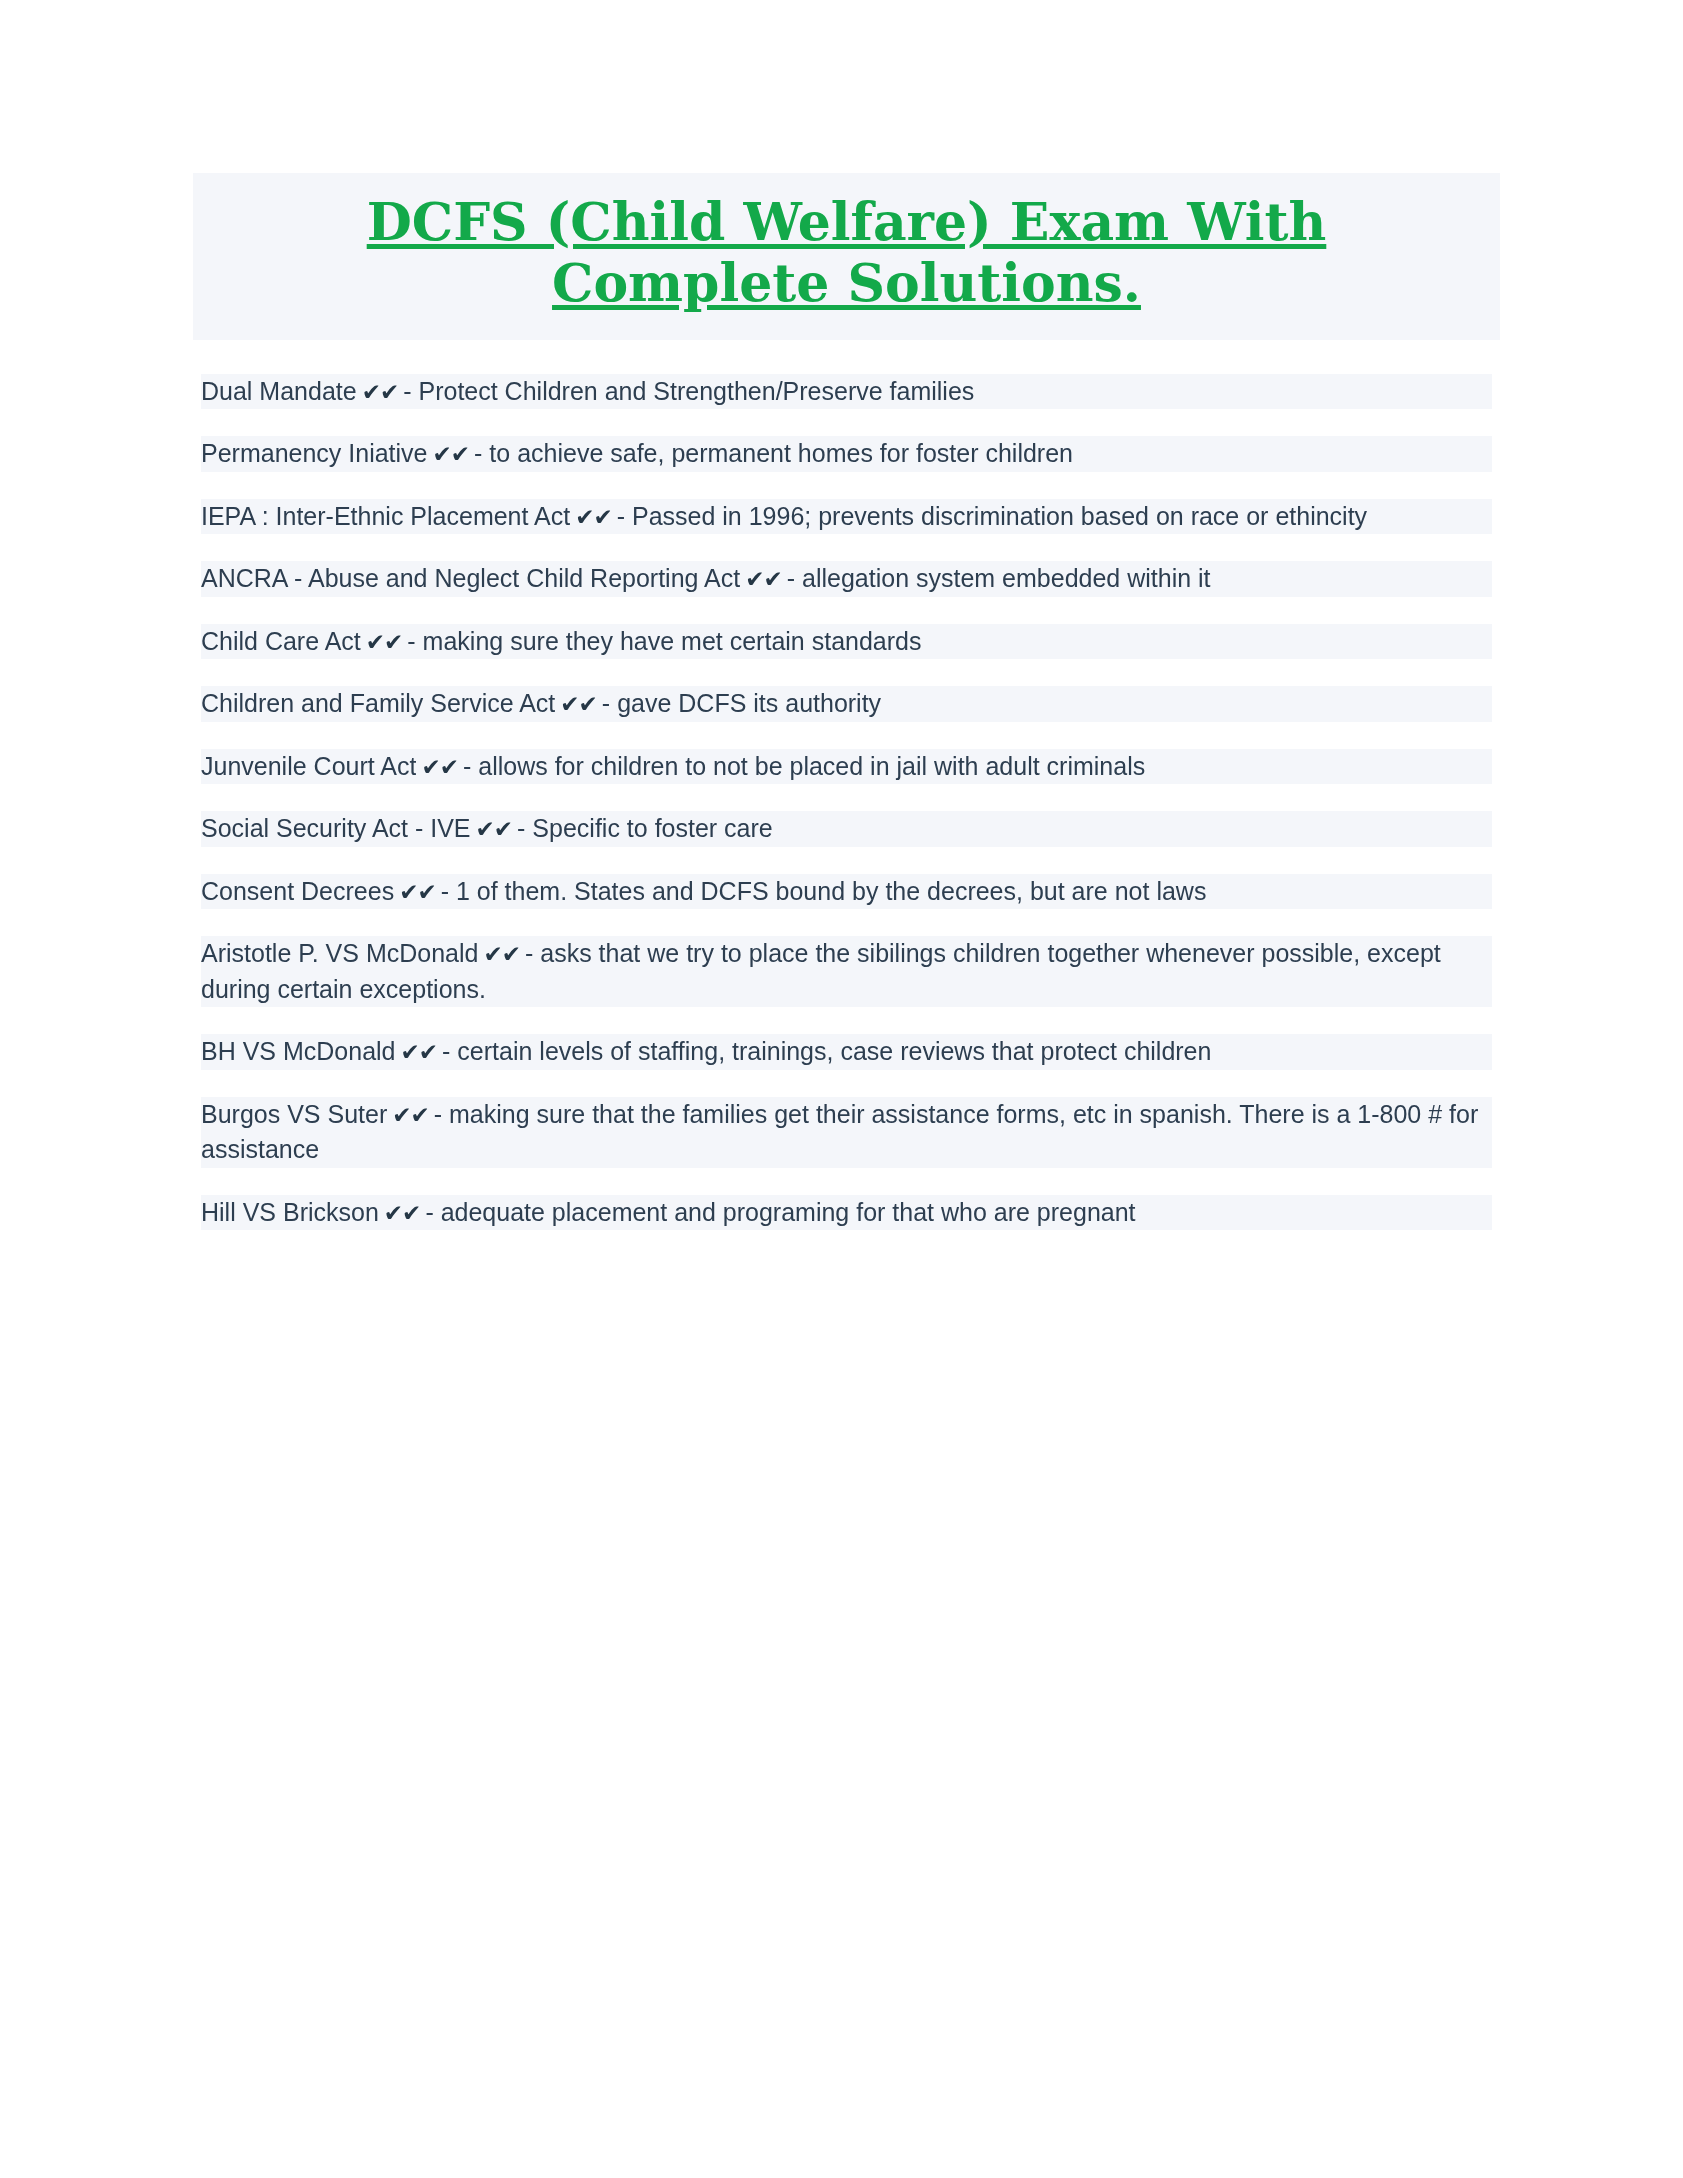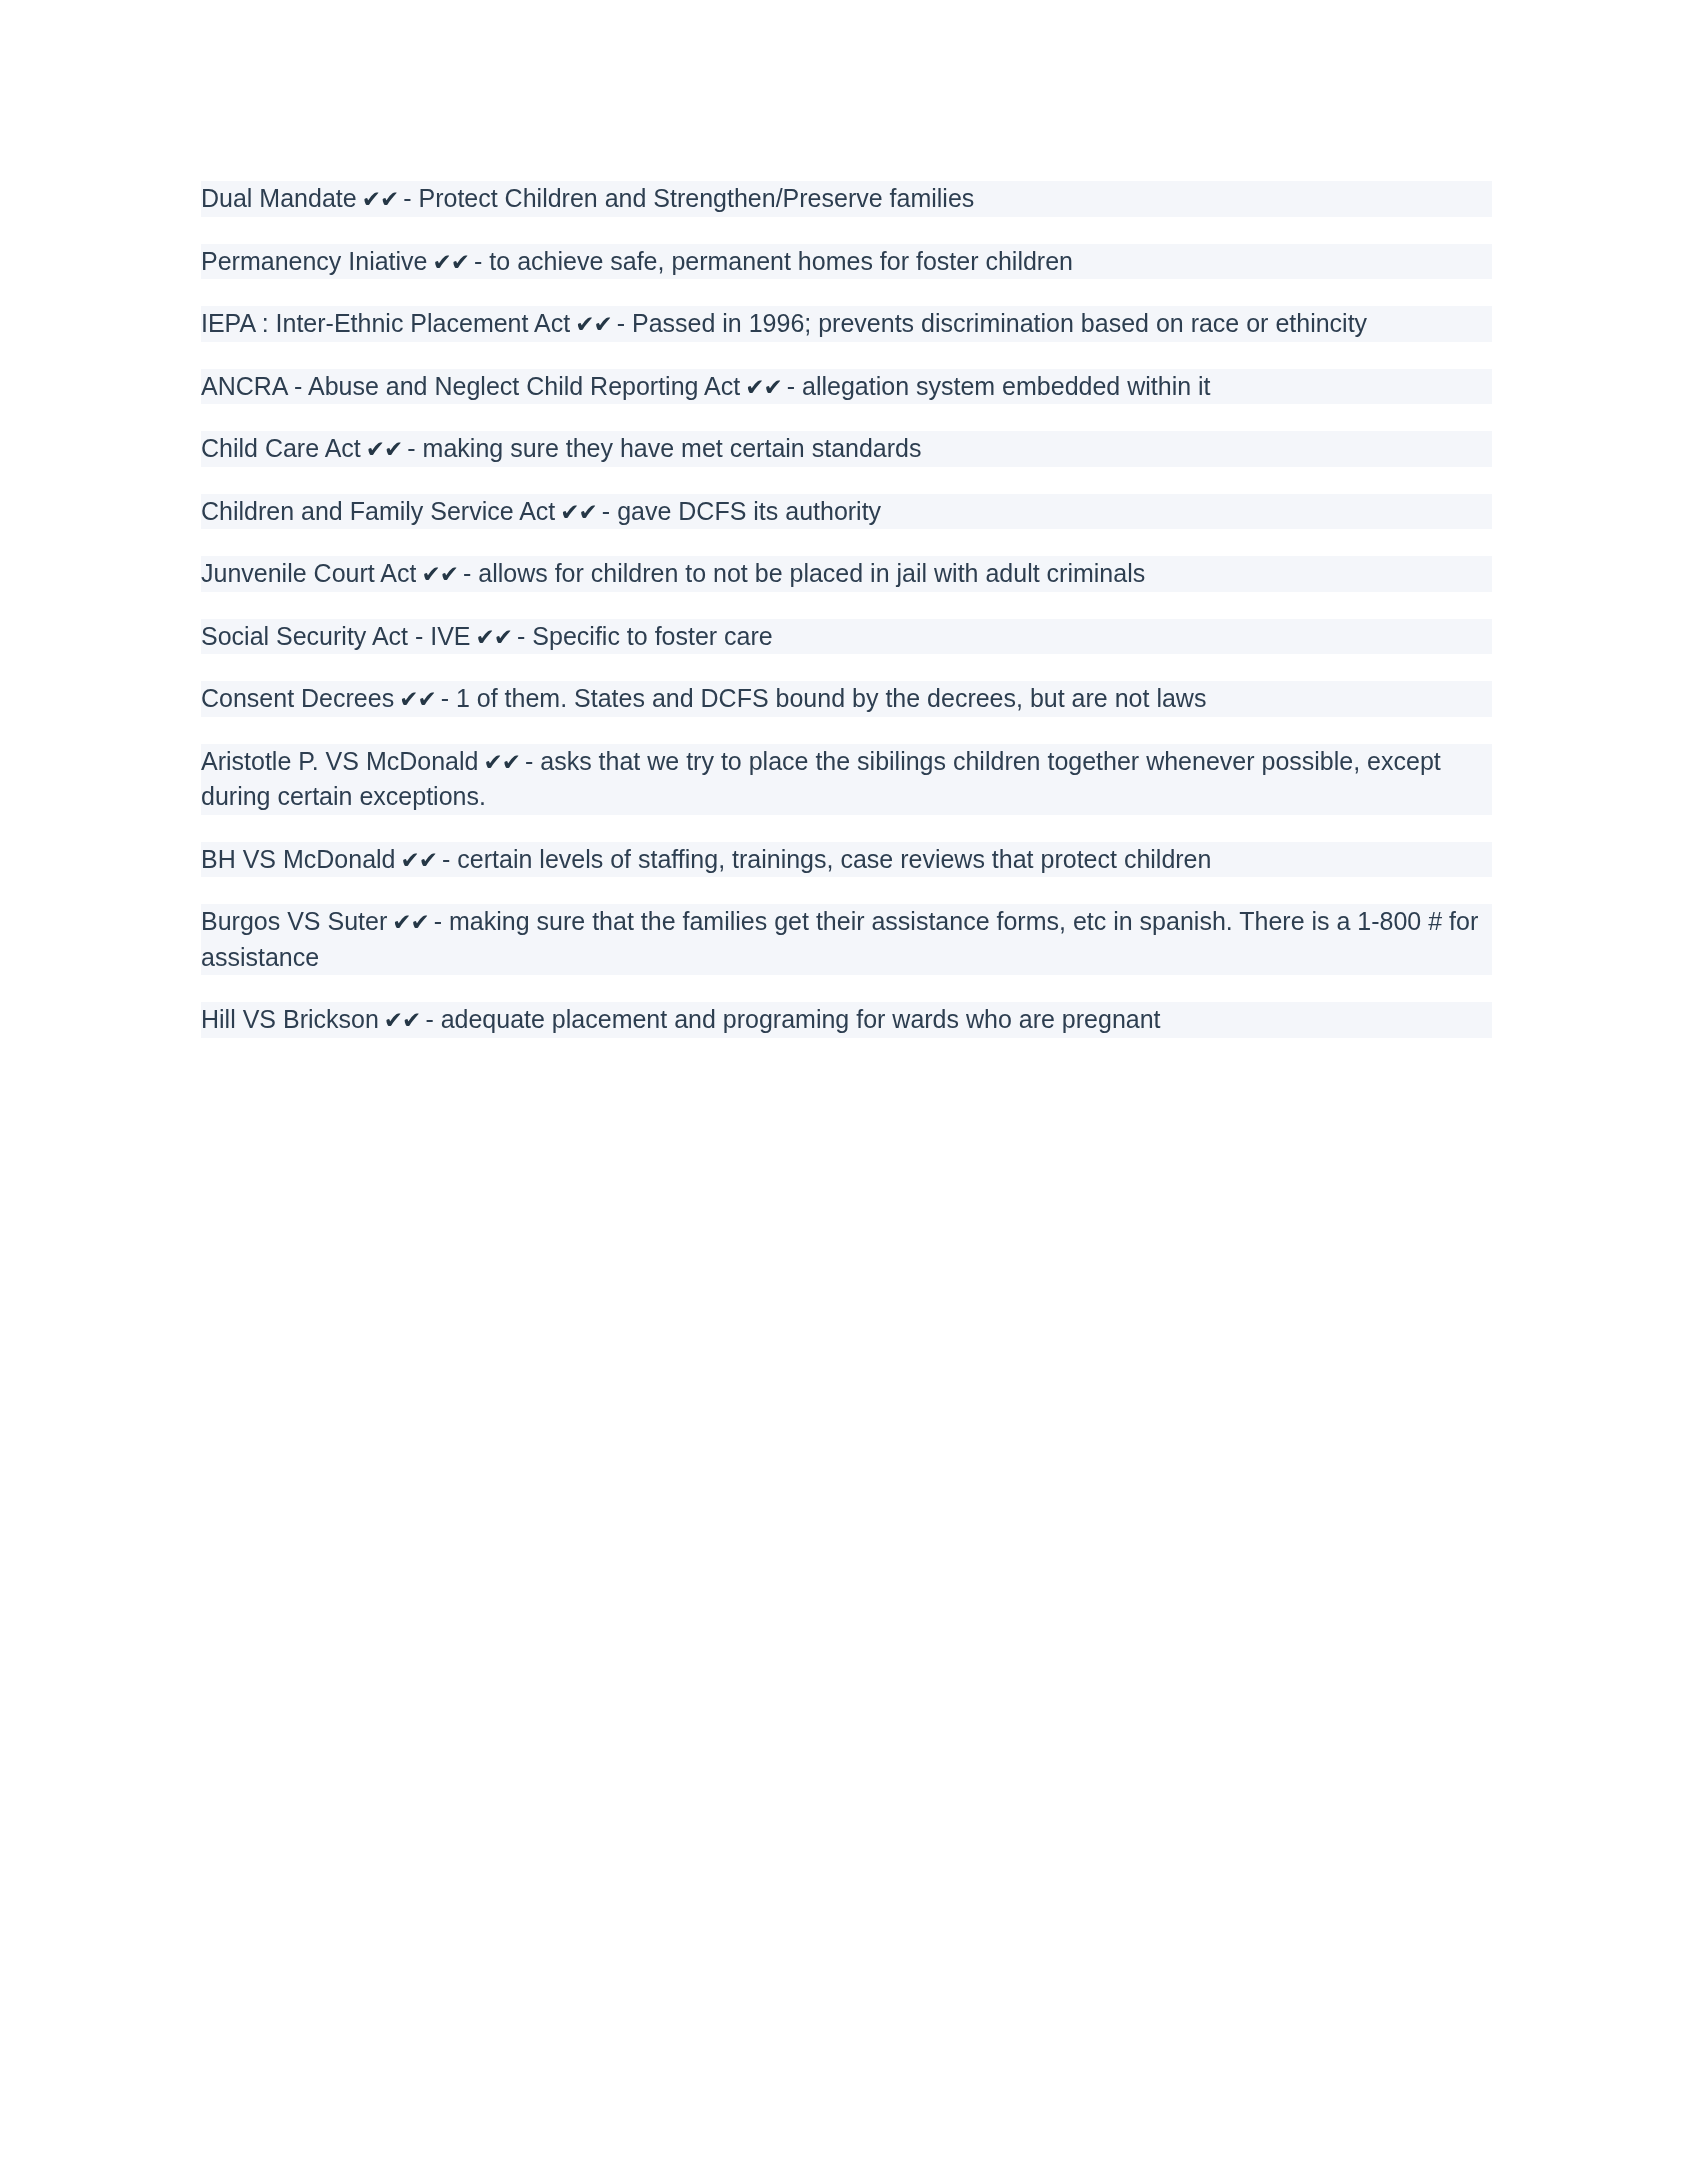--- a/index.html
+++ b/index.html
@@ -66,20 +66,23 @@
   }
   .qa-def {
     color: #2d3e50;
   }
 </style>
 </head>
 <body>
 
 <div class="page">
 
+  <div class="doc-title">
+    <span class="doc-title-text">DCFS (Child Welfare) Exam With Complete Solutions.</span>
+  </div>
 
   <div class="qa-list">
 
     <div class="qa-item">
       <span class="qa-term">Dual Mandate</span><span class="qa-marks">✔✔</span><span class="qa-def">- Protect Children and Strengthen/Preserve families</span>
     </div>
 
     <div class="qa-item">
       <span class="qa-term">Permanency Iniative</span><span class="qa-marks">✔✔</span><span class="qa-def">- to achieve safe, permanent homes for foster children</span>
     </div>
@@ -120,18 +123,18 @@
 
     <div class="qa-item">
       <span class="qa-term">BH VS McDonald</span><span class="qa-marks">✔✔</span><span class="qa-def">- certain levels of staffing, trainings, case reviews that protect children</span>
     </div>
 
     <div class="qa-item">
       <span class="qa-term">Burgos VS Suter</span><span class="qa-marks">✔✔</span><span class="qa-def">- making sure that the families get their assistance forms, etc in spanish. There is a 1-800 # for assistance</span>
     </div>
 
     <div class="qa-item">
-      <span class="qa-term">Hill VS Brickson</span><span class="qa-marks">✔✔</span><span class="qa-def">- adequate placement and programing for wards who are pregnant</span>
+      <span class="qa-term">Hill VS Brickson</span><span class="qa-marks">✔✔</span><span class="qa-def">- adequate placement and programing for that who are pregnant</span>
     </div>
 
   </div>
 </div>
 
 
 </body></html>

